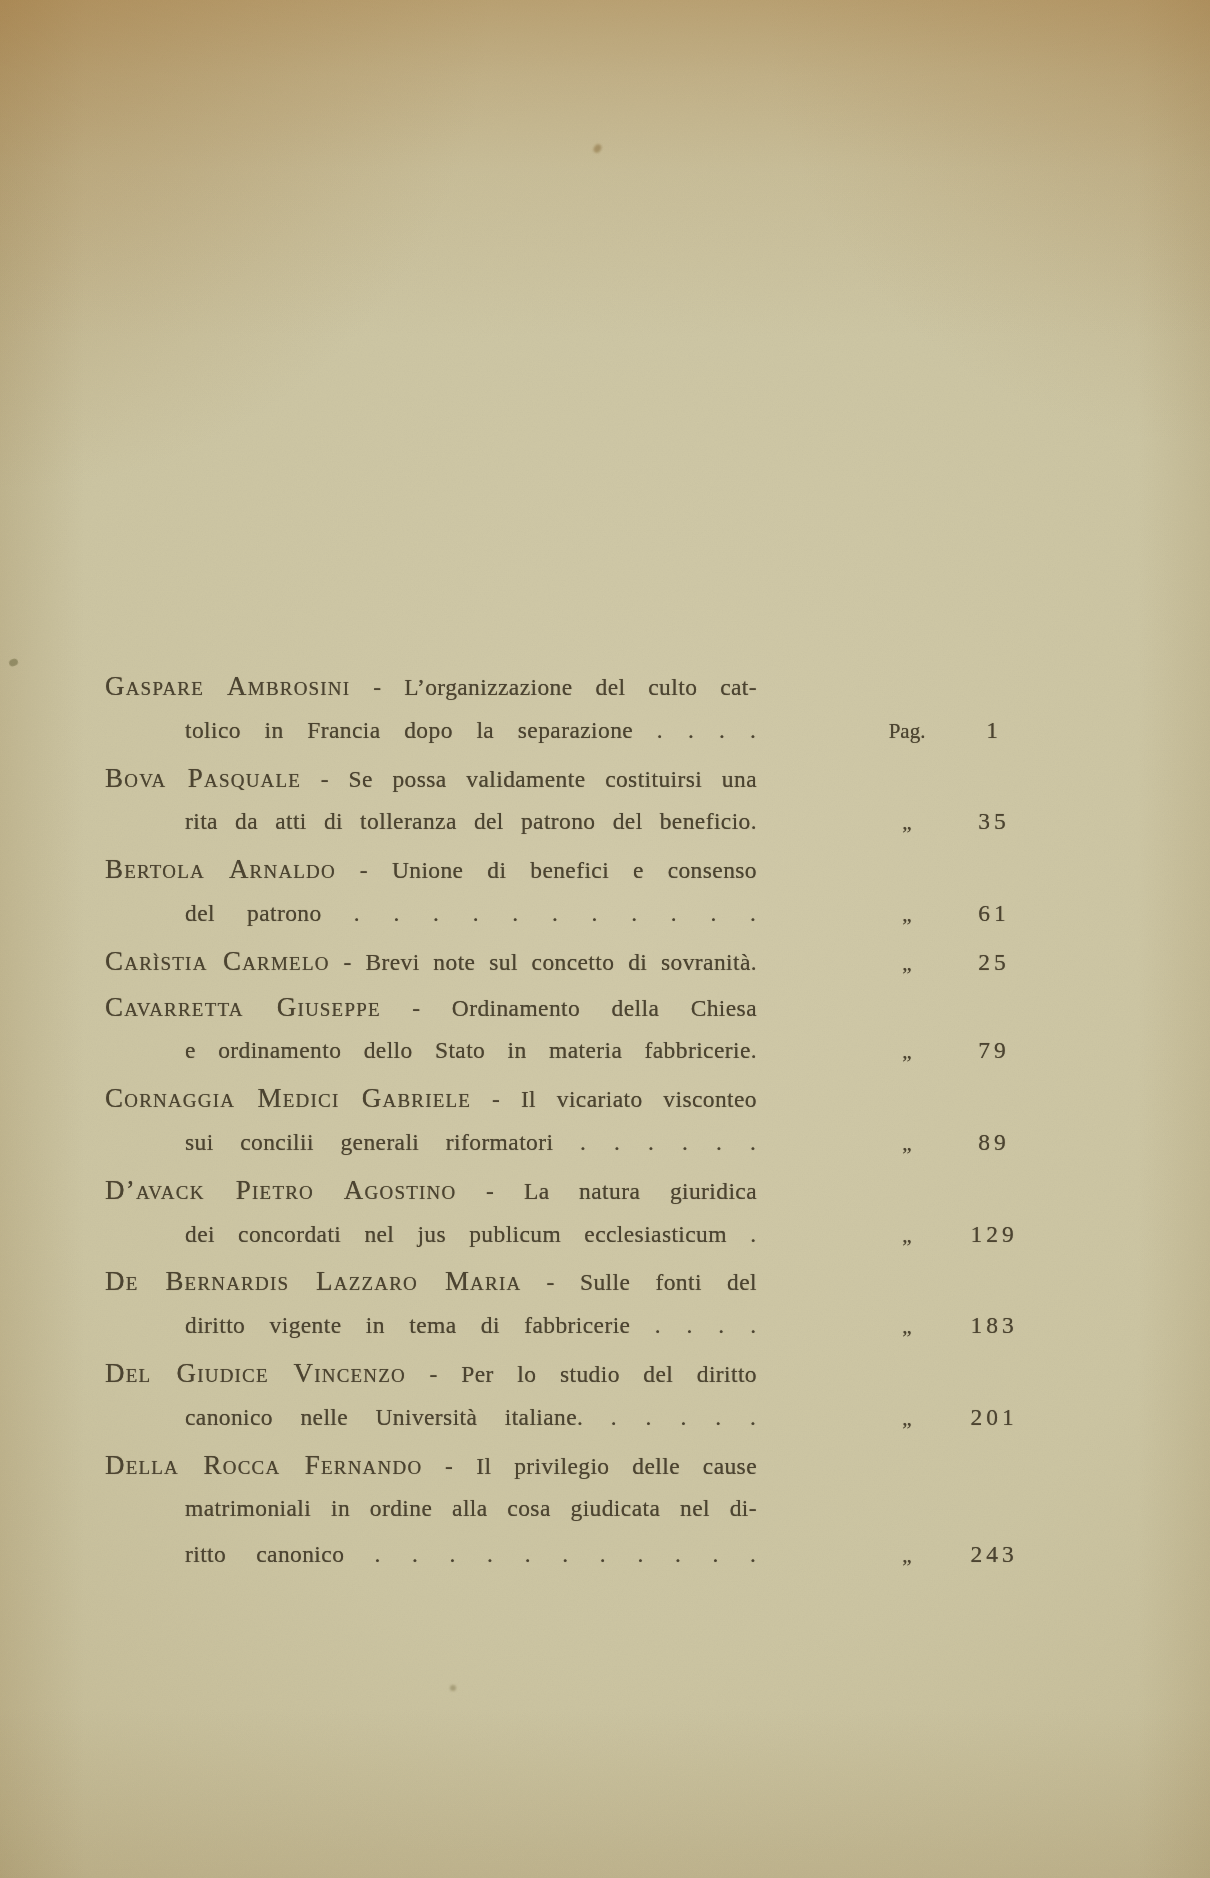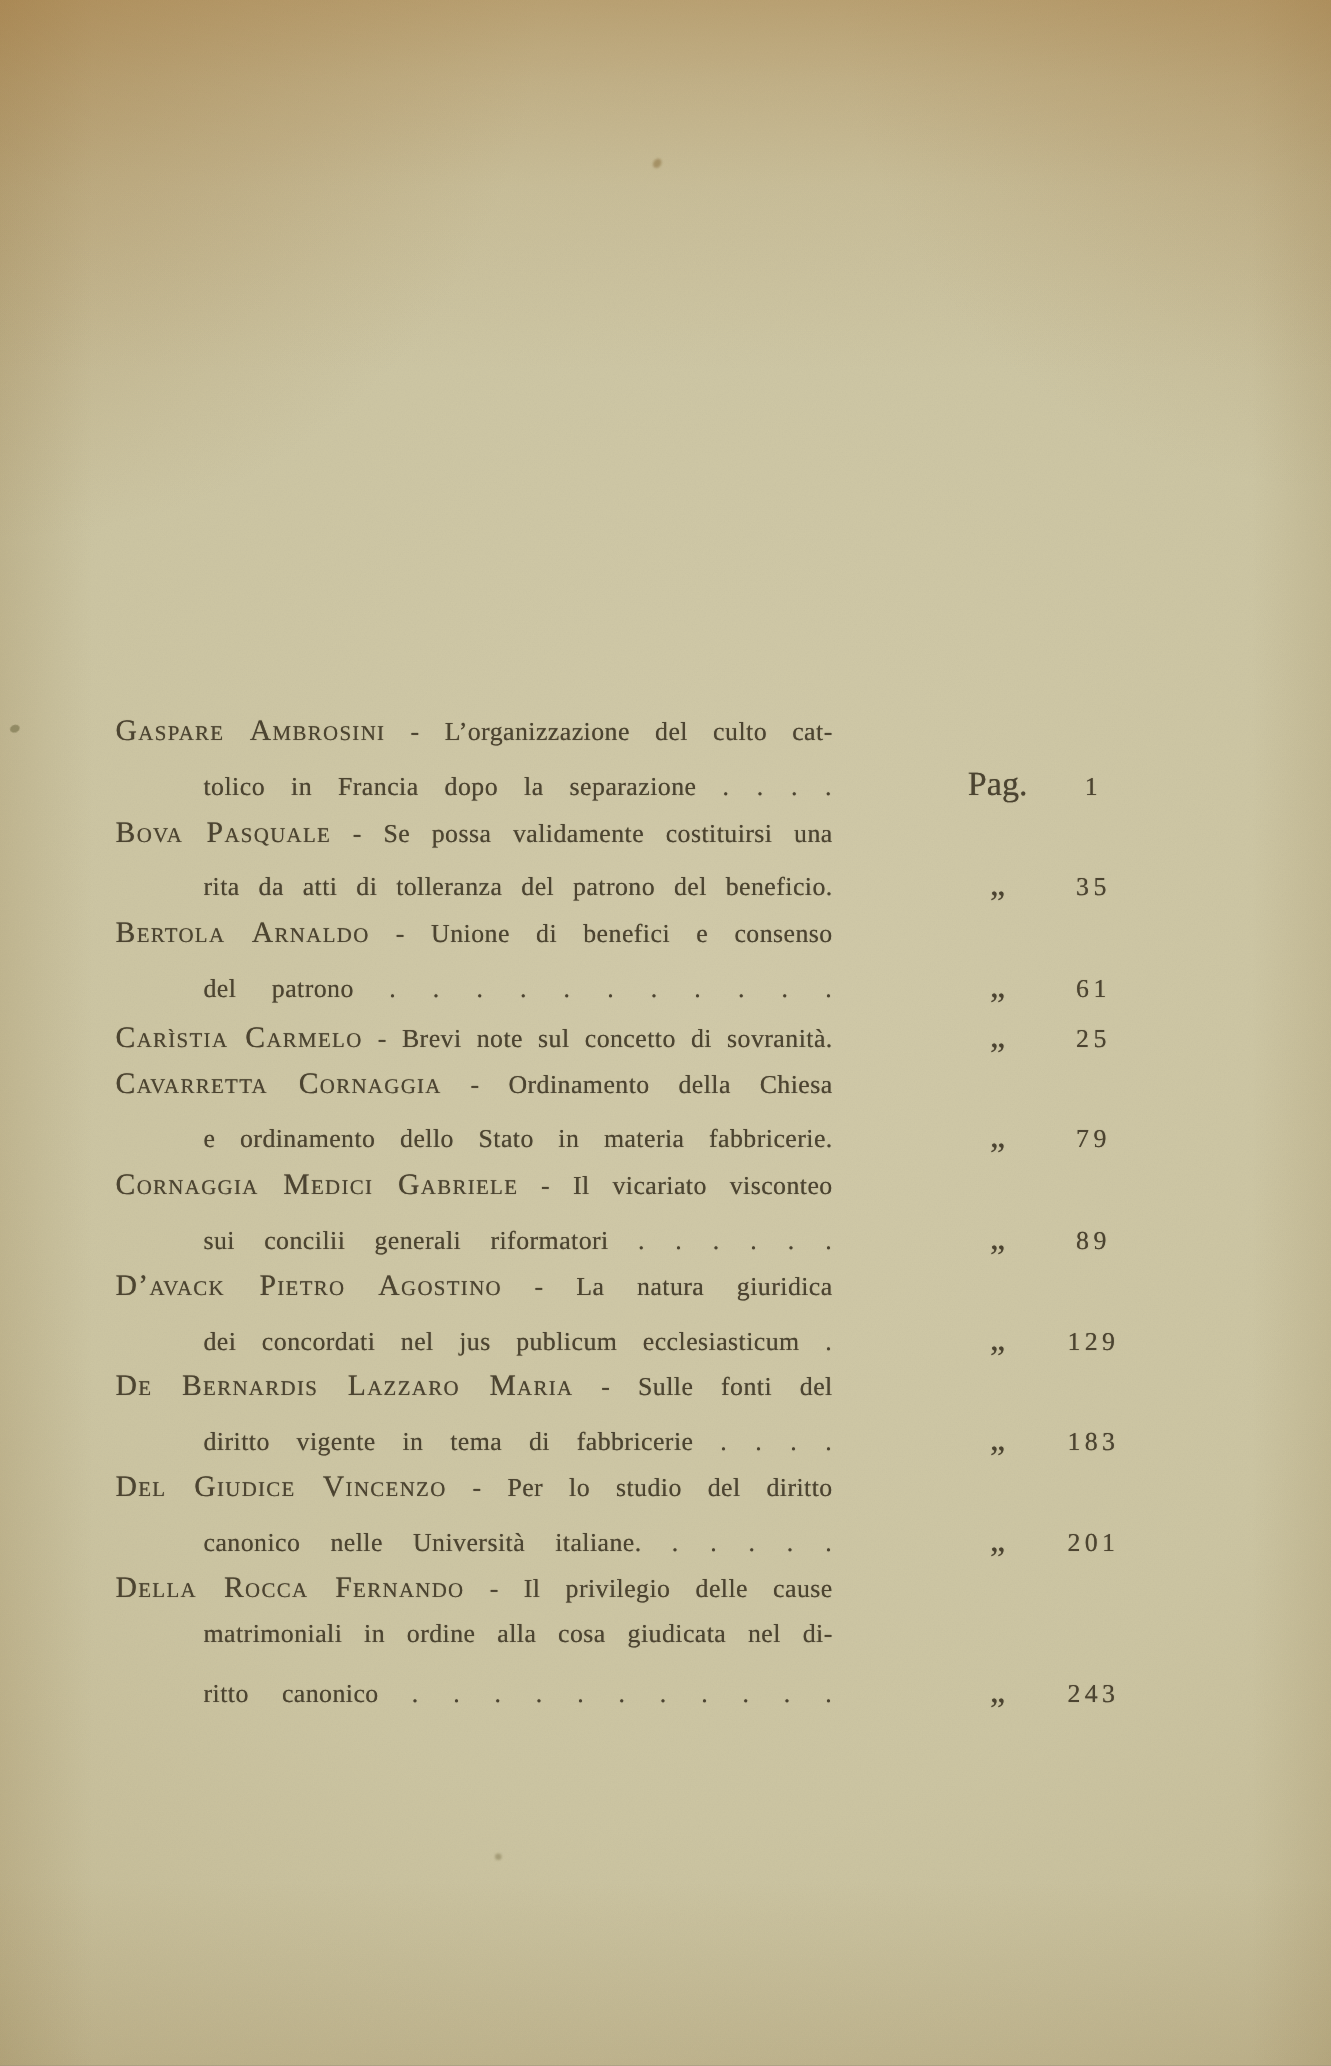--- a/index.html
+++ b/index.html
@@ -18,34 +18,34 @@
       linear-gradient(270deg, rgba(140,112,62,0.14) 0%, rgba(140,112,62,0) 6%),
       linear-gradient(0deg, rgba(140,112,62,0.16) 0%, rgba(140,112,62,0) 9%),
       radial-gradient(ellipse 95% 75% at 53% 47%, #d1caa9 0%, #ccc5a2 55%, #c5bc97 85%, #bdb28b 100%);
   }
   .grain{position:absolute;left:0;top:0;mix-blend-mode:multiply;opacity:0.055;pointer-events:none;}
   .speck{position:absolute;border-radius:50%;pointer-events:none;}
   .speck.s1{left:594px;top:144px;width:7px;height:9px;background:rgba(125,95,45,0.45);filter:blur(1px);transform:rotate(35deg);}
   .speck.s2{left:9px;top:659px;width:9px;height:7px;background:rgba(100,95,55,0.50);filter:blur(0.7px);transform:rotate(-20deg);}
   .speck.s3{left:450px;top:1685px;width:6px;height:6px;background:rgba(110,100,60,0.40);filter:blur(0.8px);}
 
-  .toc{position:absolute;left:105px;top:649px;width:945px;}
+  .toc{position:absolute;left:105px;top:671px;width:945px;}
   .row{display:flex;align-items:baseline;height:45.8px;}
   .line{
     width:652px;box-sizing:border-box;
     font-size:23.5px;letter-spacing:0.4px;
     text-align:justify;text-align-last:justify;
     text-shadow:0 0 0.7px rgba(72,64,46,0.75);
   }
   .row.cont .line{padding-left:80px;}
   .author{font-variant:small-caps;font-size:27px;letter-spacing:1.2px;}
   .dots{letter-spacing:1px;}
   .ref{
     width:62px;margin-left:119px;flex:none;text-align:center;
-    font-size:31px;text-shadow:0 0 0.7px rgba(72,64,46,0.75);
+    font-size:21px;text-shadow:0 0 0.7px rgba(72,64,46,0.75);
   }
   .page-num{
     width:112px;flex:none;text-align:center;
     font-size:23.5px;letter-spacing:4px;
     text-shadow:0 0 0.7px rgba(72,64,46,0.75);
   }
 </style>
 </head>
 <body>
 
@@ -97,21 +97,21 @@
     <div class="page-num">61</div>
   </div>
 
   <div class="row">
     <div class="line"><span class="author">Carìstia Carmelo</span><span class="sep"> - </span><span class="title">Brevi note sul concetto di sovranità.</span> </div>
     <div class="ref">„</div>
     <div class="page-num">25</div>
   </div>
 
   <div class="row">
-    <div class="line"><span class="author">Cavarretta Cornaggia</span><span class="sep"> - </span><span class="title">Ordinamento della Chiesa</span> </div>
+    <div class="line"><span class="author">Cavarretta Giuseppe</span><span class="sep"> - </span><span class="title">Ordinamento della Chiesa</span> </div>
 
   </div>
 
   <div class="row cont">
     <div class="line"><span class="title">e ordinamento dello Stato in materia fabbricerie.</span> </div>
     <div class="ref">„</div>
     <div class="page-num">79</div>
   </div>
 
   <div class="row">

